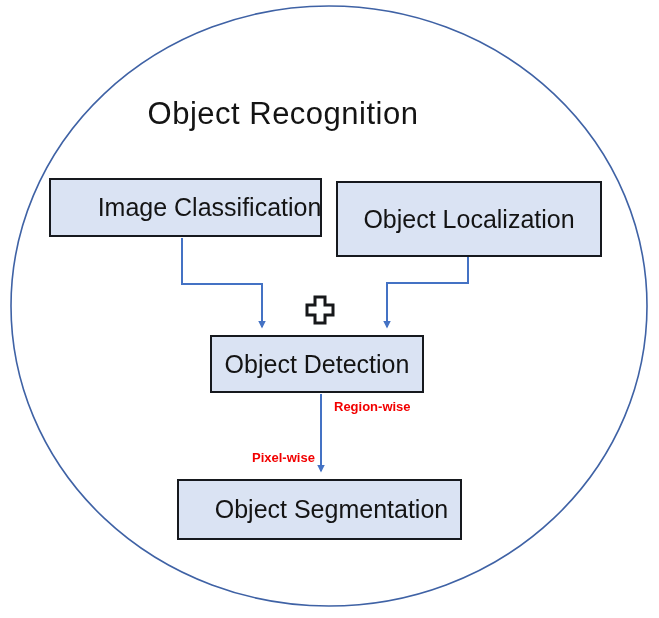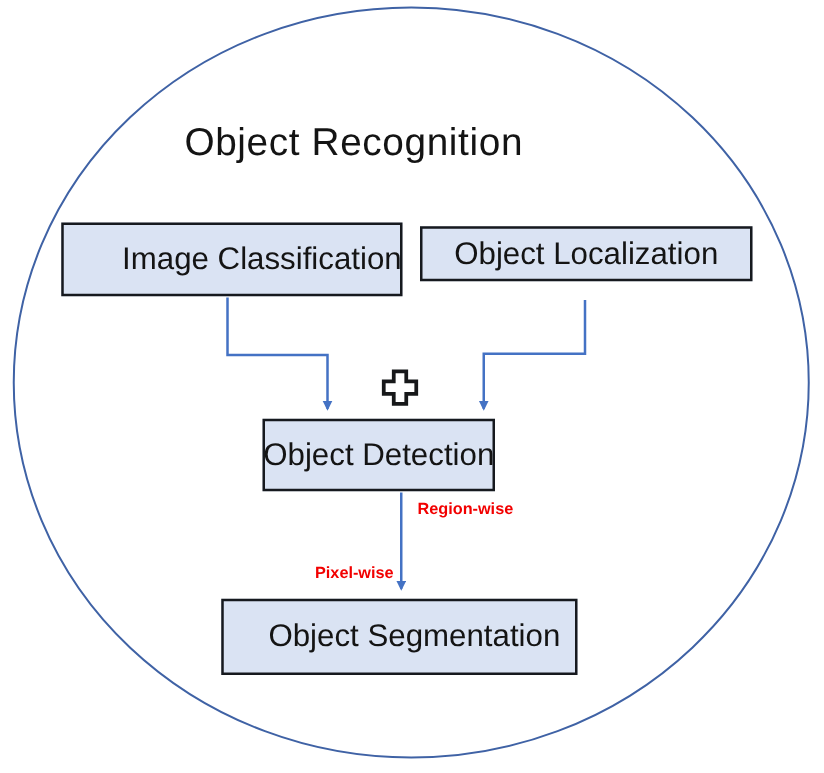--- a/index.html
+++ b/index.html
@@ -53,22 +53,22 @@
     align-items: center;
     justify-content: center;
     background: var(--node-fill, #dae3f3);
     border: 2px solid var(--node-border, #16191e);
     box-sizing: border-box;
     font-size: 25px;
     color: var(--text, #141414);
     white-space: nowrap;
   }
   .node-image-classification { left: 49px;  top: 178px; width: 273px; height: 59px; padding-left: 48px; }
-  .node-object-localization  { left: 336px; top: 181px; width: 266px; height: 44px; }
-  .node-object-detection     { left: 210px; top: 335px; width: 186px; height: 58px; }
+  .node-object-localization  { left: 336px; top: 181px; width: 266px; height: 76px; }
+  .node-object-detection     { left: 210px; top: 335px; width: 214px; height: 58px; }
   .node-object-segmentation  { left: 177px; top: 479px; width: 285px; height: 61px; padding-left: 24px; }
   .edge-label {
     position: absolute;
     font-size: 13px;
     font-weight: bold;
     color: var(--edge-label, #f20000);
     white-space: nowrap;
   }
   .edge-label-region { left: 334px; top: 399px; }
   .edge-label-pixel  { left: 228px; top: 450px; margin-left: 24px; }

